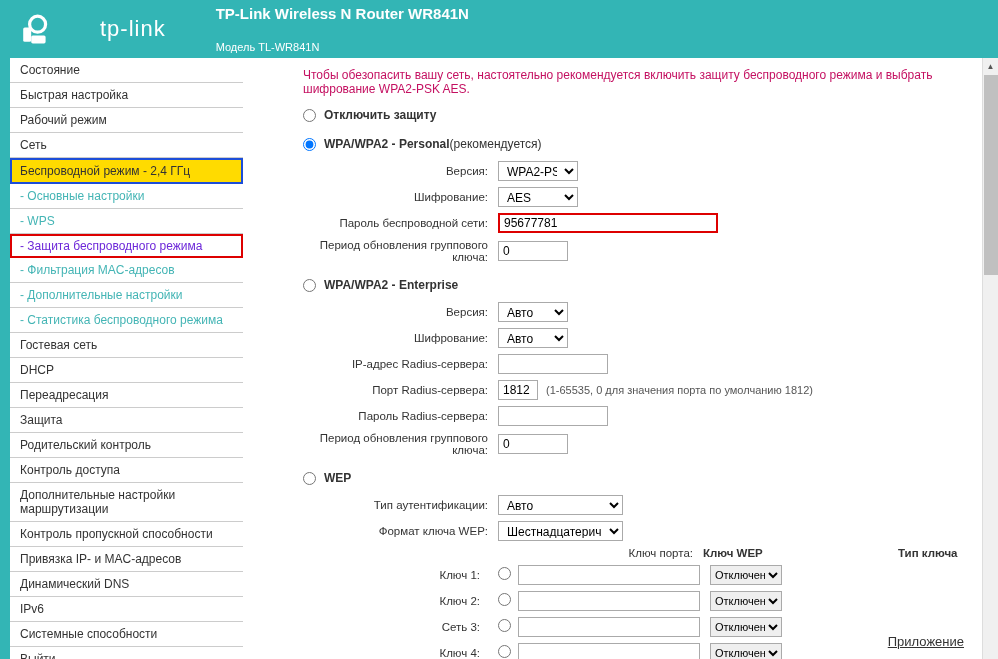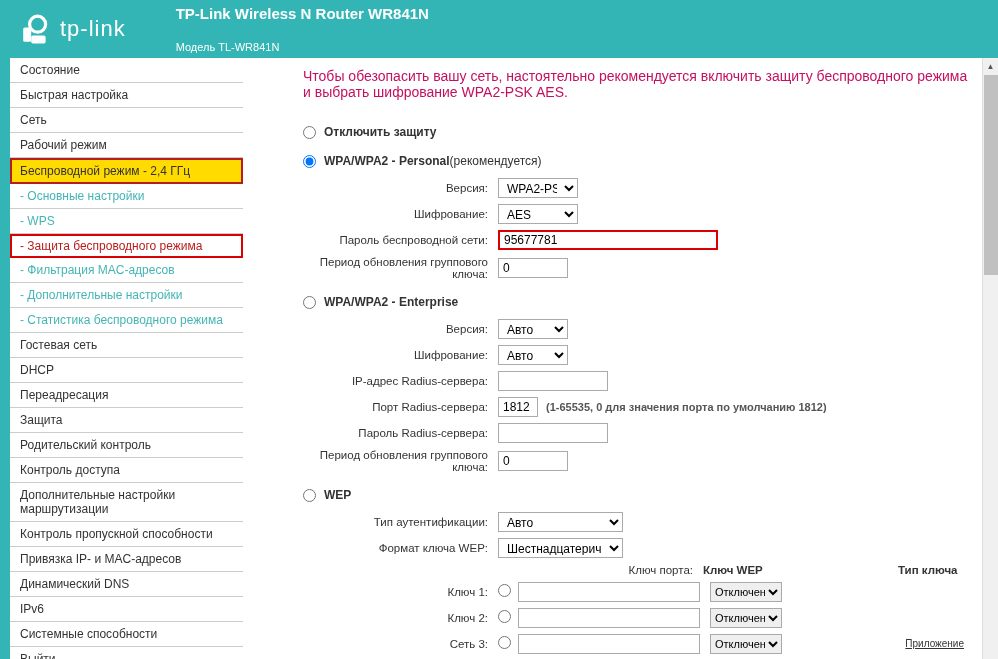--- a/index.html
+++ b/index.html
@@ -1,59 +1,59 @@
 <!DOCTYPE html>
 <html><head>
 <meta charset="utf-8">
 <style>
 * { box-sizing: border-box; margin: 0; padding: 0; }
 body { font-family: Arial, sans-serif; font-size: 12px; color: #333; background: #fff; width: 998px; height: 659px; overflow: hidden; position: relative; }
 
 .header { background: #33b5b5; height: 58px; display: flex; align-items: center; padding: 0 20px; color: #fff; }
-.logo { display: flex; align-items: center; font-size: 22px; font-weight: 300; letter-spacing: 1px; }
+.logo { display: flex; align-items: center; font-size: 22px; font-weight: 300; letter-spacing: 1px; gap: 40px; }
 .logo-icon { width: 32px; height: 32px; margin-right: 8px; }
 .header-text { margin-left: 50px; }
 .header-title { font-size: 15px; font-weight: bold; }
 .header-model { font-size: 11px; margin-top: 19px; }
 
 .body { display: flex; height: 601px; background: #fff; }
 .left-bar { width: 10px; background: #33b5b5; }
 
 .sidebar { width: 233px; background: #fff; overflow-y: auto; }
 .sidebar-item { display: block; padding: 5px 10px; border-bottom: 1px solid #ccc; color: #333; cursor: pointer; font-size: 12px; }
 .sidebar-item.sub { color: #44b5b5; }
-.sidebar-item.highlight-yellow { background: #ffdb00; border: 2px solid #b91c1c; color: #333; padding: 4px 8px; }
-.sidebar-item.highlight-red { border: 2px solid #d00; padding: 3px 8px; color: #b91c1c; }
+.sidebar-item.highlight-yellow { background: #ffdb00; border: 2px solid #1d4ed8; color: #333; padding: 4px 8px; }
+.sidebar-item.highlight-red { border: 2px solid #d00; padding: 3px 8px; color: #6d28d9; }
 
 .content { flex: 1; padding: 10px 25px 20px 60px; overflow-y: auto; position: relative; }
-.warning { color: #c41061; font-size: 14px; margin-bottom: 25px; }
+.warning { color: #c41061; font-size: 12px; margin-bottom: 12px; }
 
 .section { margin-top: 8px; margin-bottom: 15px; }
 .section-title { display: flex; align-items: center; font-weight: bold; font-size: 12px; margin-bottom: 10px; }
 .section-title input[type=radio] { margin-right: 8px; }
 .recommend { font-weight: normal; }
 
 .form-row { display: flex; align-items: center; margin-bottom: 6px; }
 .form-label { width: 195px; text-align: right; padding-right: 10px; font-size: 11.5px; color: #333; }
 .form-ctrl select, .form-ctrl input[type=text], .form-ctrl input[type=password] { border: 1px solid #aaa; padding: 2px 4px; font-size: 12px; height: 20px; background: #fff; }
-.form-ctrl .hint { margin-left: 8px; font-size: 11px; color: #555; font-weight: bold; }
+.form-ctrl .hint { margin-left: 8px; font-size: 11px; color: #555; }
 
 .pwd-input { border: 2px solid #d00 !important; width: 220px; height: 20px; }
 
 .wep-header { display: flex; font-weight: bold; font-size: 11.5px; margin-bottom: 6px; padding-left: 205px; }
 .wep-col1 { width: 195px; }
 .wep-col2 { width: 70px; text-align: left; }
 
 .wep-row { display: flex; align-items: center; margin-bottom: 6px; }
-.wep-label { width: 195px; text-align: right; padding-right: 10px; font-size: 11.5px; }
+.wep-label { width: 195px; text-align: right; padding-right: 18px; font-size: 11.5px; }
 .wep-radio { width: 20px; }
 .wep-input { width: 182px; height: 20px; border: 1px solid #aaa; margin-right: 10px; }
 .wep-select { width: 72px; height: 20px; border: 1px solid #aaa; font-size: 11px; }
 
-.app-link { position: absolute; right: 34px; bottom: 10px; font-size: 10px; color: #333; text-decoration: underline; cursor: pointer; }
+.app-link { position: absolute; right: 34px; bottom: 10px; font-size: 13px; color: #333; text-decoration: underline; cursor: pointer; }
 
 .scrollbar { position: absolute; right: 0; top: 58px; width: 16px; height: 601px; background: #f0f0f0; border-left: 1px solid #ddd; }
 .scroll-thumb { width: 14px; height: 200px; background: #c0c0c0; margin: 1px auto; border-radius: 0; }
 .scroll-arrow { width: 14px; height: 16px; display: flex; align-items: center; justify-content: center; font-size: 8px; color: #555; margin: 0 auto; }
 </style>
 </head>
 <body>
 
 <div class="header">
   <div class="logo">
@@ -69,22 +69,22 @@
     <div class="header-model">Модель TL-WR841N</div>
   </div>
 </div>
 
 <div class="body">
   <div class="left-bar"></div>
 
   <div class="sidebar">
     <a class="sidebar-item">Состояние</a>
     <a class="sidebar-item">Быстрая настройка</a>
+    <a class="sidebar-item">Рабочий режим</a>
     <a class="sidebar-item">Сеть</a>
-    <a class="sidebar-item">Рабочий режим</a>
     <a class="sidebar-item highlight-yellow">Беспроводной режим - 2,4 ГГц</a>
     <a class="sidebar-item sub">- Основные настройки</a>
     <a class="sidebar-item sub">- WPS</a>
     <a class="sidebar-item highlight-red">- Защита беспроводного режима</a>
     <a class="sidebar-item sub">- Фильтрация MAC-адресов</a>
     <a class="sidebar-item sub">- Дополнительные настройки</a>
     <a class="sidebar-item sub">- Статистика беспроводного режима</a>
     <a class="sidebar-item">Гостевая сеть</a>
     <a class="sidebar-item">DHCP</a>
     <a class="sidebar-item">Переадресация</a>

